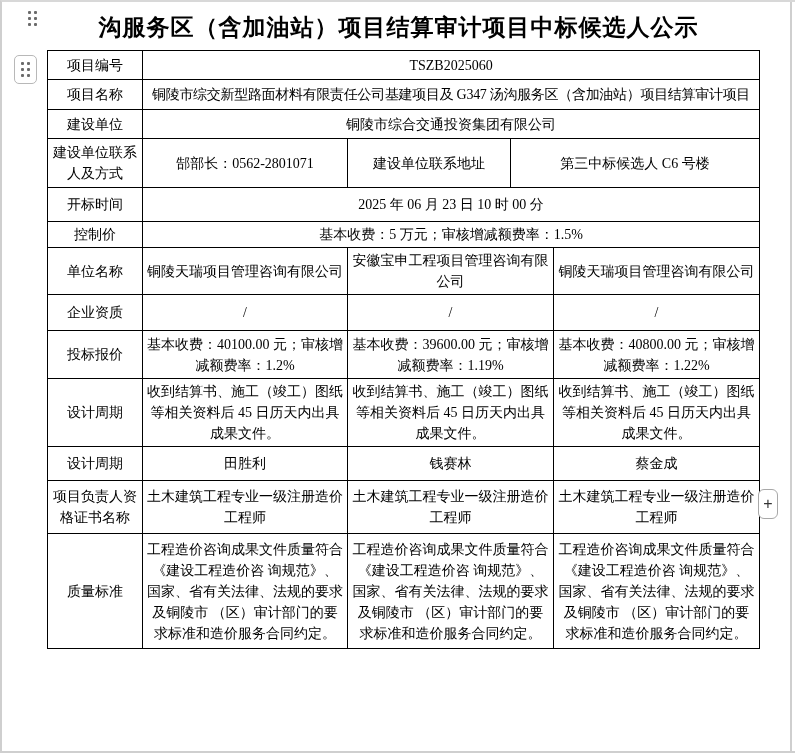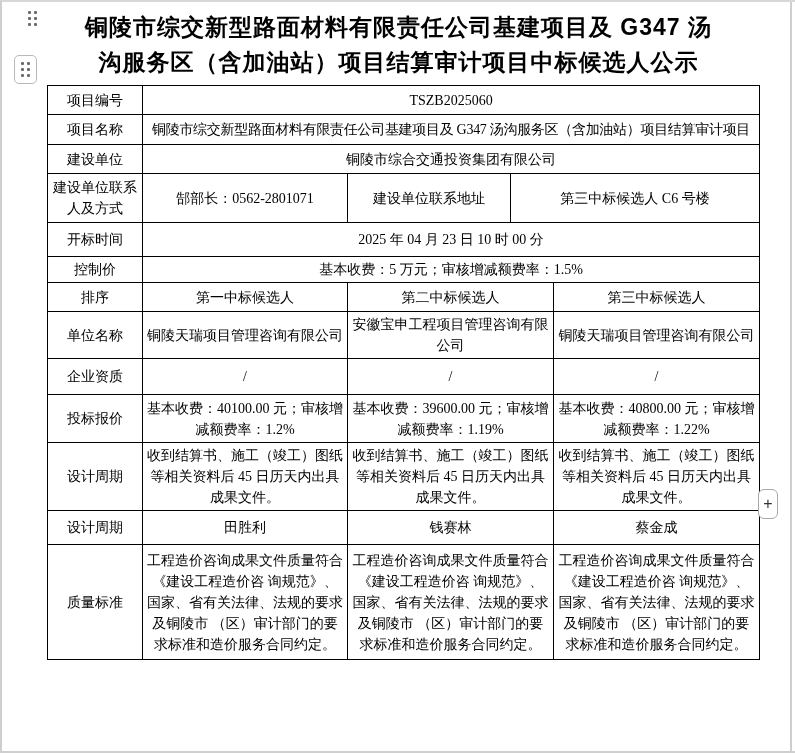--- a/index.html
+++ b/index.html
@@ -114,21 +114,20 @@
         <span></span>
         <span></span>
     </div>
   </div>
 
   <div class="plus-btn">
     <span>+</span>
   </div>
 
   <div class="title">
-    <div>铜陵市综交新型路面材料有限责任公司基建项目及 G347 汤</div>
     <div>沟服务区（含加油站）项目结算审计项目中标候选人公示</div>
   </div>
 
   <table class="doc">
     <colgroup>
       <col style="width:95px">
         <col style="width:205px">
         <col style="width:163px">
         <col style="width:43px">
         <col style="width:206px">
@@ -147,31 +146,25 @@
         <td colspan="4">铜陵市综合交通投资集团有限公司</td>
       </tr>
       <tr class="h49">
         <td class="lbl">建设单位联系人及方式</td>
         <td>郜部长：0562-2801071</td>
         <td>建设单位联系地址</td>
         <td colspan="2">第三中标候选人 C6 号楼</td>
       </tr>
       <tr class="h34">
         <td class="lbl">开标时间</td>
-        <td colspan="4">2025 年 04 月 23 日 10 时 00 分</td>
+        <td colspan="4">2025 年 06 月 23 日 10 时 00 分</td>
       </tr>
       <tr class="h35">
         <td class="lbl">控制价</td>
         <td colspan="4">基本收费：5 万元；审核增减额费率：1.5%</td>
-      </tr>
-      <tr class="h29">
-        <td class="lbl">排序</td>
-        <td>第一中标候选人</td>
-        <td colspan="2">第二中标候选人</td>
-        <td>第三中标候选人</td>
       </tr>
       <tr class="h45">
         <td class="lbl">单位名称</td>
         <td>铜陵天瑞项目管理咨询有限公司</td>
         <td colspan="2">安徽宝申工程项目管理咨询有限公司</td>
         <td>铜陵天瑞项目管理咨询有限公司</td>
       </tr>
       <tr class="h36">
         <td class="lbl">企业资质</td>
         <td>/</td>
@@ -189,20 +182,26 @@
         <td>收到结算书、施工（竣工）图纸等相关资料后 45 日历天内出具成果文件。</td>
         <td colspan="2">收到结算书、施工（竣工）图纸等相关资料后 45 日历天内出具成果文件。</td>
         <td>收到结算书、施工（竣工）图纸等相关资料后 45 日历天内出具成果文件。</td>
       </tr>
       <tr class="h34">
         <td class="lbl">设计周期</td>
         <td>田胜利</td>
         <td colspan="2">钱赛林</td>
         <td>蔡金成</td>
       </tr>
+      <tr class="h53">
+        <td class="lbl">项目负责人资格证书名称</td>
+        <td>土木建筑工程专业一级注册造价工程师</td>
+        <td colspan="2">土木建筑工程专业一级注册造价工程师</td>
+        <td>土木建筑工程专业一级注册造价工程师</td>
+      </tr>
       <tr class="h115">
         <td class="lbl">质量标准</td>
         <td>工程造价咨询成果文件质量符合《建设工程造价咨 询规范》、国家、省有关法律、法规的要求及铜陵市 （区）审计部门的要求标准和造价服务合同约定。</td>
         <td colspan="2">工程造价咨询成果文件质量符合《建设工程造价咨 询规范》、国家、省有关法律、法规的要求及铜陵市 （区）审计部门的要求标准和造价服务合同约定。</td>
         <td>工程造价咨询成果文件质量符合《建设工程造价咨 询规范》、国家、省有关法律、法规的要求及铜陵市 （区）审计部门的要求标准和造价服务合同约定。</td>
       </tr>
     </tbody>
   </table>
 
   <div class="right-line"></div>

